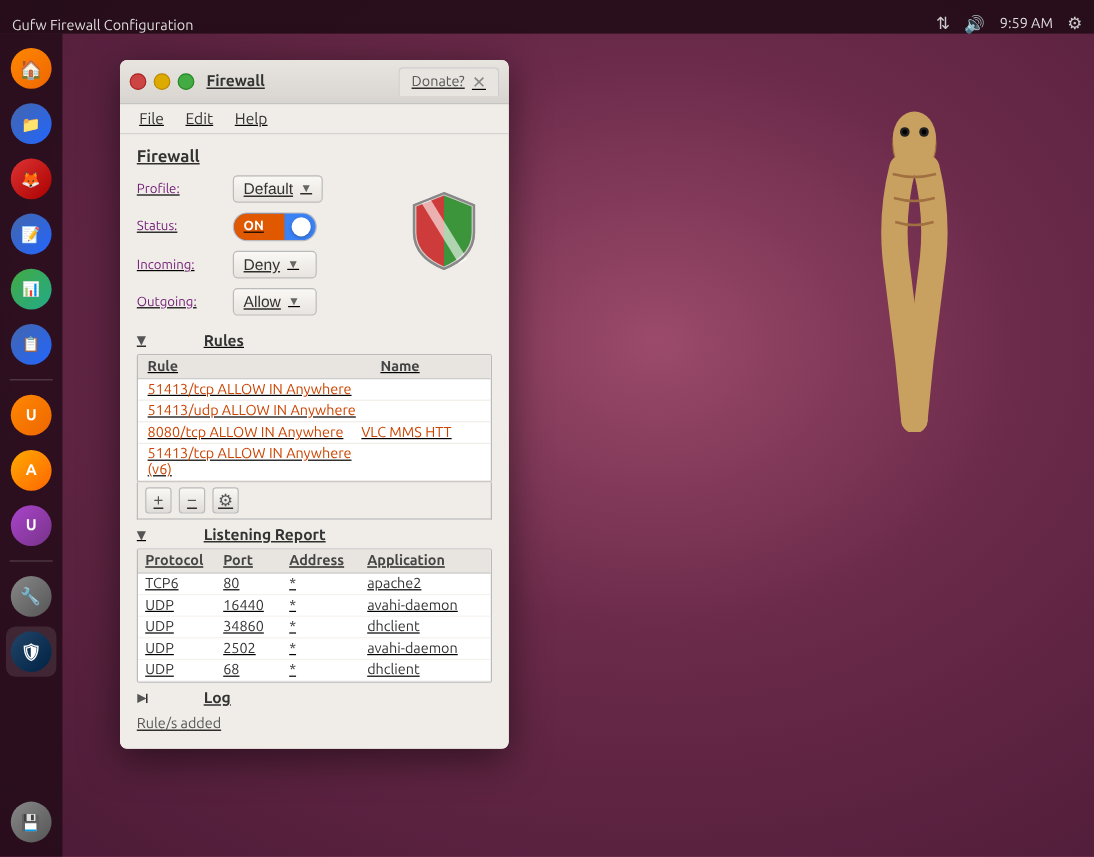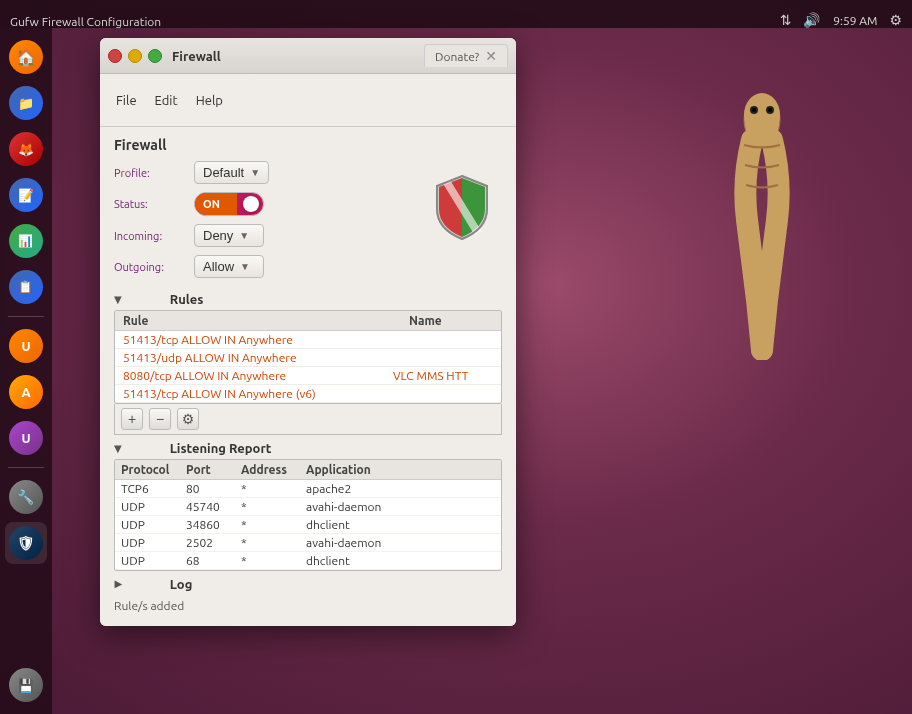--- a/index.html
+++ b/index.html
@@ -105,28 +105,29 @@
       display: flex;
       flex-direction: column;
       align-items: center;
       gap: 4px;
       padding-bottom: 8px;
     }
 
     
     .window {
       position: absolute;
-      top: 38px;
+      top: 50px;
       left: 100px;
-      width: 416px;
+      width: 324px;
       background: #f0ede8;
       border-radius: 6px;
       box-shadow: 0 8px 32px rgba(0,0,0,0.5);
       z-index: 20;
       overflow: hidden;
+      text-decoration: underline;
     }
 
     .window-titlebar {
       background: linear-gradient(180deg, #e8e4df 0%, #d8d4cf 100%);
       padding: 6px 8px;
       display: flex;
       align-items: center;
       gap: 6px;
       border-bottom: 1px solid #bbb;
     }
@@ -143,21 +144,21 @@
     .window-title {
       font-size: 13px;
       font-weight: bold;
       color: #333;
       margin-left: 4px;
     }
 
     
     .menubar {
       background: #f0ede8;
-      padding: 17px 8px;
+      padding: 3px 8px;
       display: flex;
       gap: 2px;
       border-bottom: 1px solid #ccc;
     }
     .menu-item {
       padding: 2px 8px;
       border-radius: 3px;
       cursor: pointer;
       color: #333;
       font-size: 13px;
@@ -234,21 +235,21 @@
     }
     .dropdown-arrow {
       font-size: 10px;
       color: #666;
     }
 
     
     .toggle-switch {
       display: flex;
       align-items: center;
-      background: #be185d;
+      background: #3b82f6;
       border: 1px solid #bbb;
       border-radius: 12px;
       width: 70px;
       height: 24px;
       cursor: pointer;
       position: relative;
       overflow: hidden;
     }
     .toggle-on {
       background: #e05800;
@@ -646,21 +647,21 @@
       </div>
       <div class="listening-scroll">
         <div class="listening-row">
           <span class="listening-cell col-protocol">TCP6</span>
           <span class="listening-cell col-port">80</span>
           <span class="listening-cell col-address">*</span>
           <span class="listening-cell col-app">apache2</span>
         </div>
         <div class="listening-row">
           <span class="listening-cell col-protocol">UDP</span>
-          <span class="listening-cell col-port">45740</span>
+          <span class="listening-cell col-port">16440</span>
           <span class="listening-cell col-address">*</span>
           <span class="listening-cell col-app">avahi-daemon</span>
         </div>
         <div class="listening-row">
           <span class="listening-cell col-protocol">UDP</span>
           <span class="listening-cell col-port">34860</span>
           <span class="listening-cell col-address">*</span>
           <span class="listening-cell col-app">dhclient</span>
         </div>
         <div class="listening-row">

